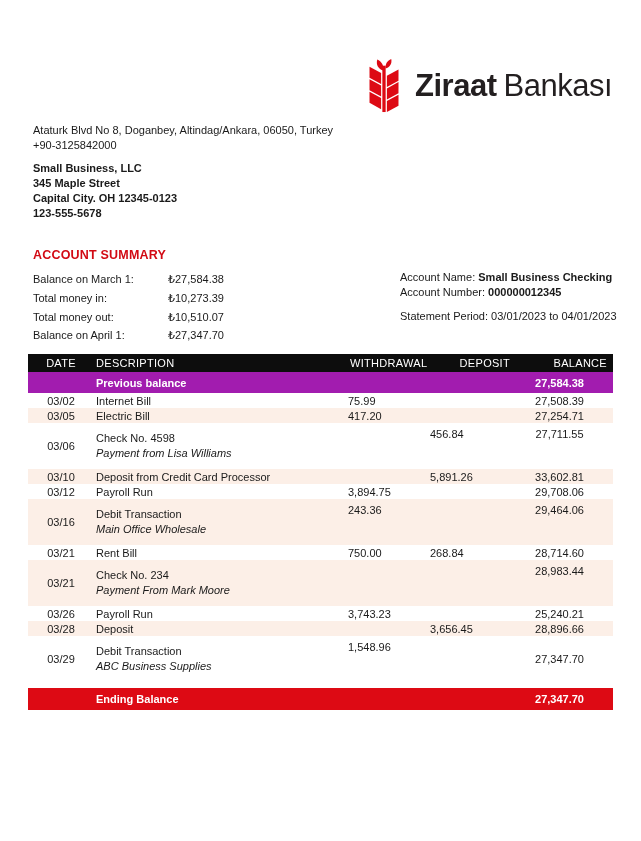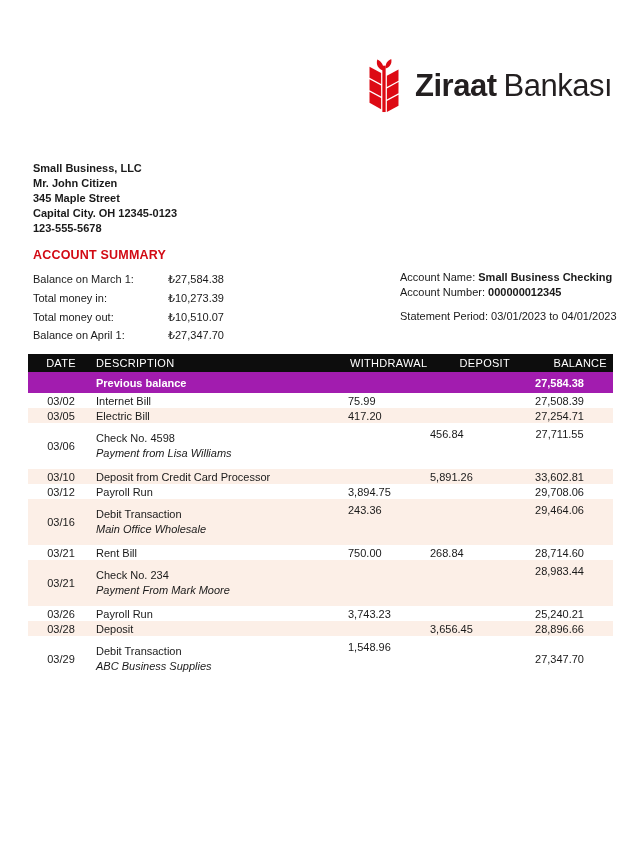--- a/index.html
+++ b/index.html
@@ -61,24 +61,27 @@
         <path d="M19 29.5 L7 23 L7 34.5 L19 41 Z"></path>
         <path d="M19 42.5 L7 36 L7 47.5 L19 54 Z"></path>
         <path d="M25 19.5 L37 13 L37 24.5 L25 31 Z"></path>
         <path d="M25 32.5 L37 26 L37 37.5 L25 44 Z"></path>
         <path d="M25 45.5 L37 39 L37 50.5 L25 57 Z"></path>
       </g>
     </svg>
     <div class="brand-text"><span class="brand-bold">Ziraat</span><span class="brand-light">Bankası</span></div>
   </div>
 
+  <div class="bank-info">
+    <div>Ataturk Blvd No 8, Doganbey, Altindag/Ankara, 06050, Turkey</div>
+    <div>+90-3125842000</div>
+  </div>
 
   <div class="customer">
     <div>Small Business, LLC</div>
-    <div>Mr. John Citizen</div>
     <div>345 Maple Street</div>
     <div>Capital City. OH 12345-0123</div>
     <div>123-555-5678</div>
   </div>
 
   <div class="summary-title">ACCOUNT SUMMARY</div>
   <div class="summary-list">
     <div><span class="lbl">Balance on March 1:</span><span>₺27,584.38</span></div>
     <div><span class="lbl">Total money in:</span><span>₺10,273.39</span></div>
     <div><span class="lbl">Total money out:</span><span>₺10,510.07</span></div>
@@ -203,16 +206,23 @@
           <div class="note">ABC Business Supplies</div>
         </td>
         <td class="wd" style="vertical-align:top;padding-top:5px;">1,548.96</td>
         <td class="dep"></td>
         <td class="bal">27,347.70</td>
       </tr>
 
       <tr class="spacer">
         <td colspan="5"></td>
       </tr>
+      <tr class="ending">
+        <td class="date"></td>
+        <td class="desc">Ending Balance</td>
+        <td class="wd"></td>
+        <td class="dep"></td>
+        <td class="bal">27,347.70</td>
+      </tr>
     </tbody>
   </table>
 
 </div>
 
 </body></html>

